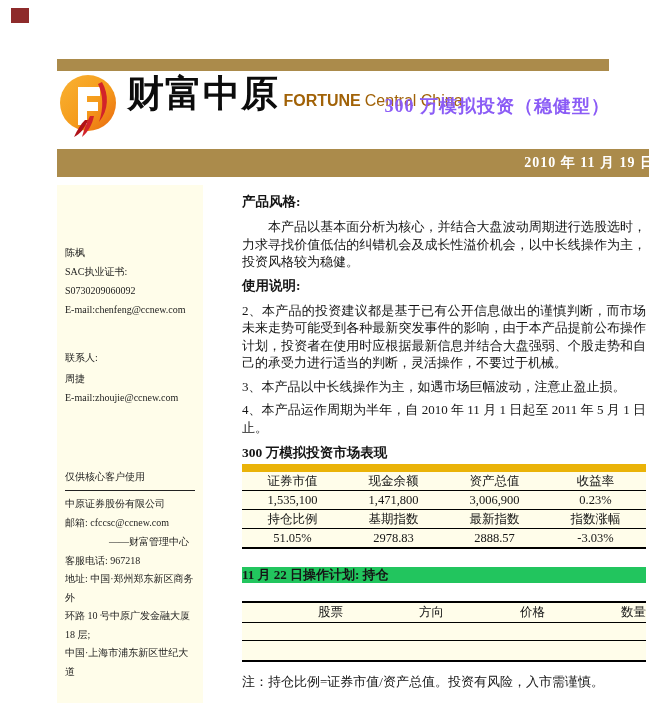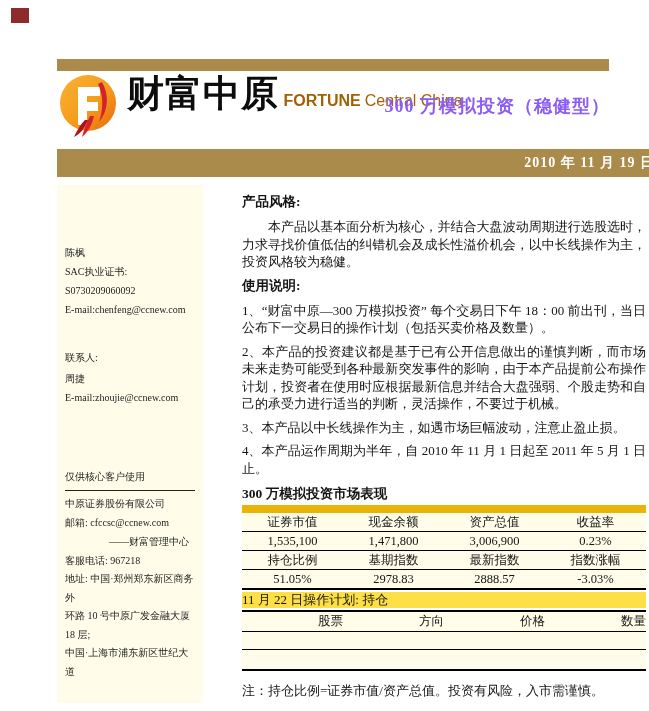--- a/index.html
+++ b/index.html
@@ -43,21 +43,21 @@
   .p-indent{text-indent:2em;}
   .perf-h{margin-top:8px;margin-bottom:2px;}
 
   
   table{border-collapse:collapse;width:404px;table-layout:fixed;}
   .tbl-perf{border-top:8px solid #eab308;border-bottom:2px solid #000;}
   .tbl-perf td{width:25%;text-align:center;height:18px;background:#fffdea;
                border-bottom:1px solid #000;font-size:12.5px;padding:0;}
   .tbl-perf tr:last-child td{border-bottom:none;}
   .num{font-family:"Liberation Serif",serif;}
-  .plan-h{font-size:13px;font-weight:normal;margin:2px 0;line-height:16px;background:#fde047;}
+  .plan-h{font-size:13px;font-weight:bold;margin:18px 0;line-height:16px;background:#22c55e;}
   .tbl-plan{border-top:2px solid #000;border-bottom:2px solid #000;}
   .tbl-plan td{width:25%;text-align:right;background:#fffdea;border-bottom:1px solid #000;
                font-size:12.5px;padding:0;}
   .tbl-plan tr.hd td{height:19px;}
   .tbl-plan tr.empty1 td{height:17px;}
   .tbl-plan tr.empty2 td{height:19px;border-bottom:none;}
   .note{margin-top:11px !important;font-size:12.5px;}
 </style>
 </head>
 <body>
@@ -112,21 +112,20 @@
     <span class="ln sb-addr">环路 10 号中原广发金融大厦 18 层;</span>
     <span class="ln sb-addr">中国·上海市浦东新区世纪大道</span>
 
   </div>
 
   <div class="main">
     <div class="sec-h">产品风格:</div>
     <p class="p-indent">本产品以基本面分析为核心，并结合大盘波动周期进行选股选时，力求寻找价值低估的纠错机会及成长性溢价机会，以中长线操作为主，投资风格较为稳健。</p>
 
     <div class="sec-h">使用说明:</div>
-    <p>1、“财富中原—300 万模拟投资” 每个交易日下午 18：00 前出刊，当日公布下一交易日的操作计划（包括买卖价格及数量）。</p>
     <p>2、本产品的投资建议都是基于已有公开信息做出的谨慎判断，而市场未来走势可能受到各种最新突发事件的影响，由于本产品提前公布操作计划，投资者在使用时应根据最新信息并结合大盘强弱、个股走势和自己的承受力进行适当的判断，灵活操作，不要过于机械。</p>
     <p>3、本产品以中长线操作为主，如遇市场巨幅波动，注意止盈止损。</p>
     <p>4、本产品运作周期为半年，自 2010 年 11 月 1 日起至 2011 年 5 月 1 日止。</p>
 
     <div class="sec-h perf-h">300 万模拟投资市场表现</div>
 
     <table class="tbl-perf">
       <tbody>
           <tr>
         <td>证券市值</td>

